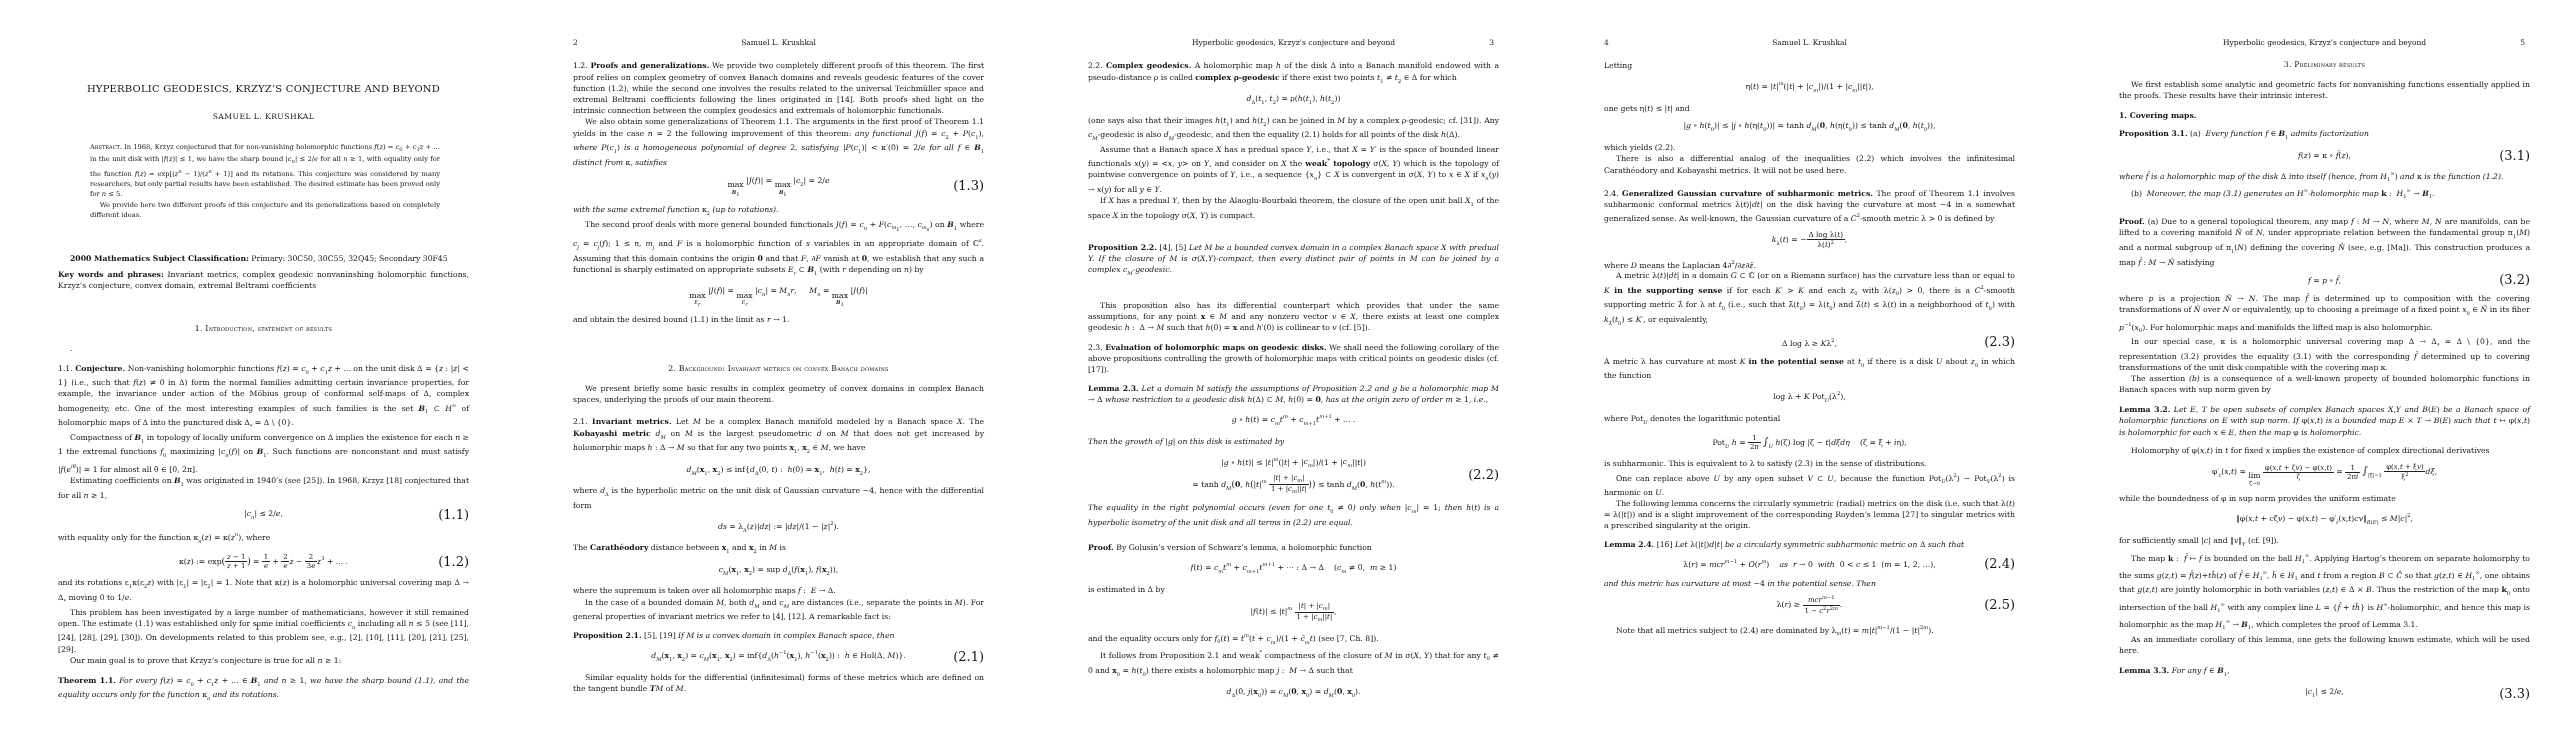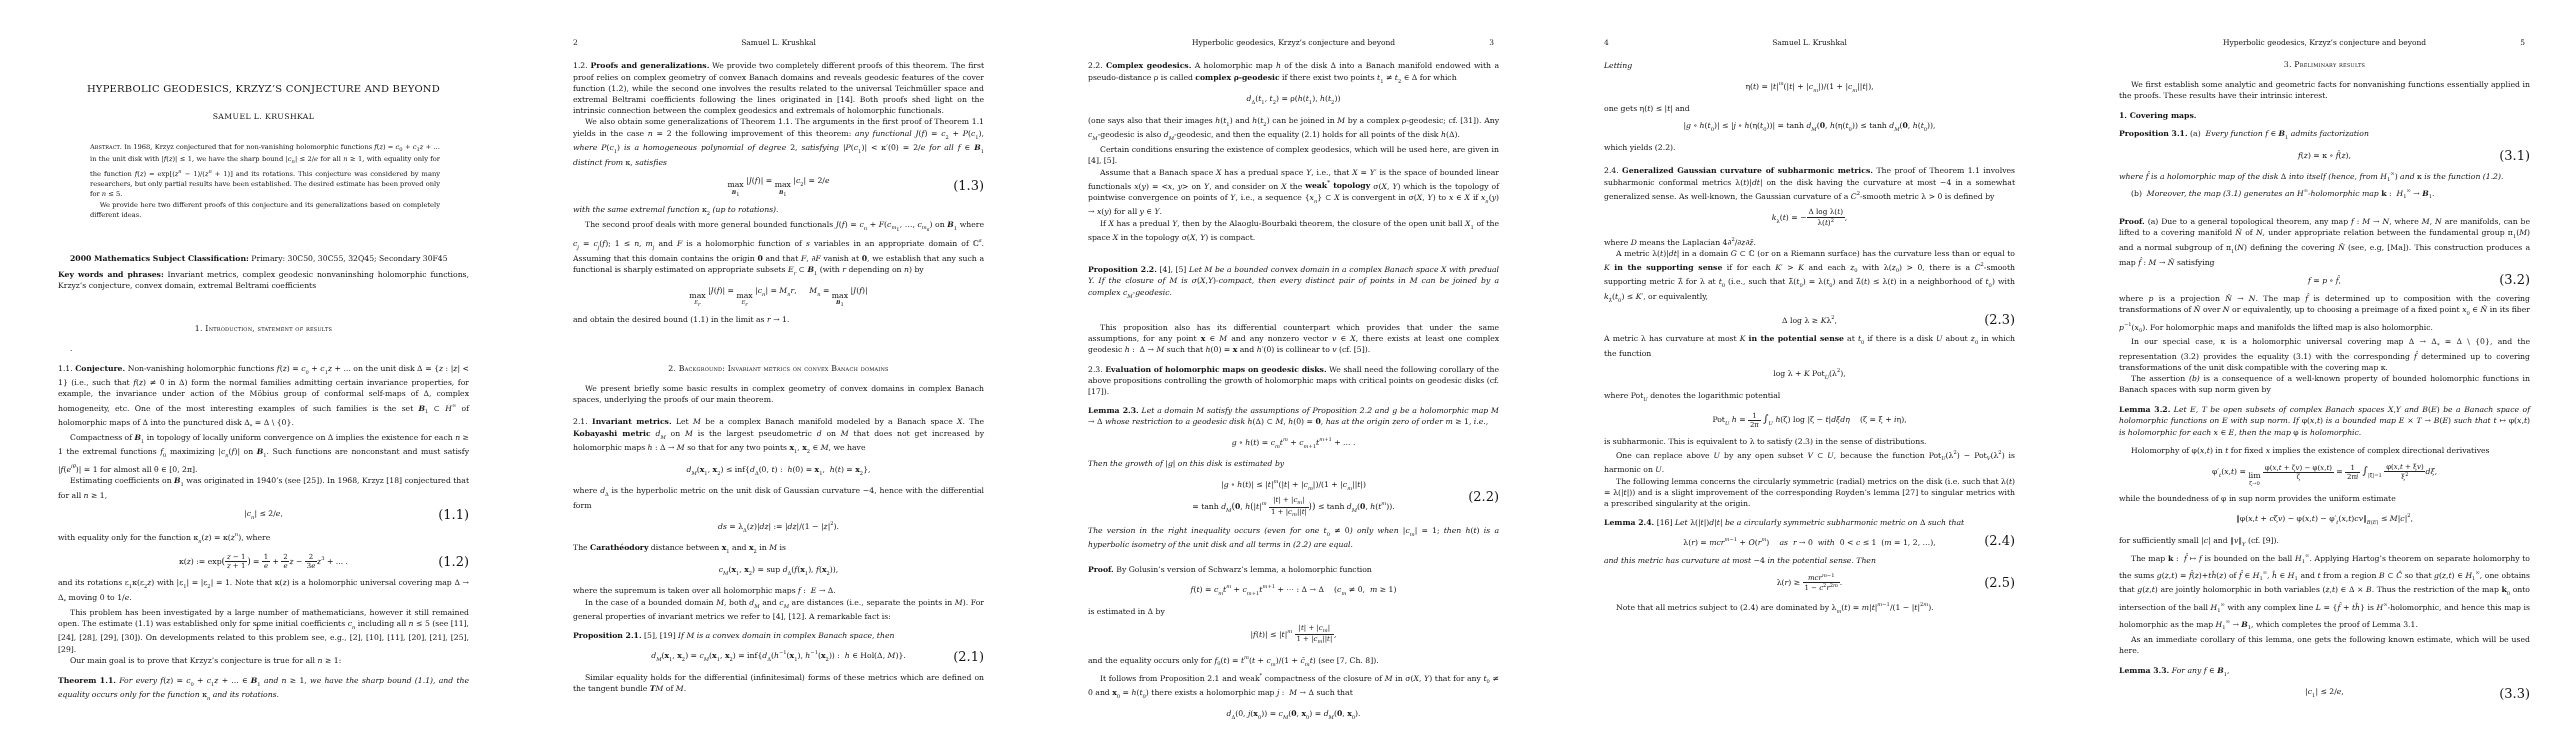--- a/index.html
+++ b/index.html
@@ -107,59 +107,59 @@
   <div class="page p2plus" style="left:1030px">
     <div class="runhead">
       <span class="rh-left"></span>
       <span class="rh-center">Hyperbolic geodesics, Krzyz’s conjecture and beyond</span>
       <span class="rh-right">3</span>
     </div>
     <div class="content">
         <div class="paragraph noindent" style="margin-top: 9.7px;">2.2. <b>Complex geodesics.</b> A holomorphic map <i>h</i> of the disk Δ into a Banach manifold endowed with a pseudo-distance ρ is called <b>complex ρ-geodesic</b> if there exist two points <i>t</i><sub>1</sub> ≠ <i>t</i><sub>2</sub> ∈ Δ for which</div>
         <div class="eq"><span class="eq-body"><i>d</i><sub>Δ</sub>(<i>t</i><sub>1</sub>, <i>t</i><sub>2</sub>) = ρ(<i>h</i>(<i>t</i><sub>1</sub>), <i>h</i>(<i>t</i><sub>2</sub>))</span></div>
         <div class="paragraph noindent">(one says also that their images <i>h</i>(<i>t</i><sub>1</sub>) and <i>h</i>(<i>t</i><sub>2</sub>) can be joined in <i>M</i> by a complex ρ-geodesic; cf. [31]). Any <i>c<sub>M</sub></i>-geodesic is also <i>d<sub>M</sub></i>-geodesic, and then the equality (2.1) holds for all points of the disk <i>h</i>(Δ).</div>
-        <div class="paragraph">Certain conditions ensuring the existence of complex geodesics, which will be used here, are given in [4], [5].</div>
         <div class="paragraph">Assume that a Banach space <i>X</i> has a predual space <i>Y</i>, i.e., that <i>X</i> = <i>Y</i>′ is the space of bounded linear functionals <i>x</i>(<i>y</i>) = &lt;<i>x</i>, <i>y</i>&gt; on <i>Y</i>, and consider on <i>X</i> the <b>weak<sup>*</sup> topology</b> σ(<i>X</i>, <i>Y</i>) which is the topology of pointwise convergence on points of <i>Y</i>, i.e., a sequence {<i>x<sub>n</sub></i>} ⊂ <i>X</i> is convergent in σ(<i>X</i>, <i>Y</i>) to <i>x</i> ∈ <i>X</i> if <i>x<sub>n</sub></i>(<i>y</i>) → <i>x</i>(<i>y</i>) for all <i>y</i> ∈ <i>Y</i>.</div>
         <div class="paragraph">If <i>X</i> has a predual <i>Y</i>, then by the Alaoglu-Bourbaki theorem, the closure of the open unit ball <i>X</i><sub>1</sub> of the space <i>X</i> in the topology σ(<i>X</i>, <i>Y</i>) is compact.</div>
         <div class="theorem" style="margin-top: 20.7px;"><b>Proposition 2.2.</b> [4], [5] <i>Let M be a bounded convex domain in a complex Banach space X with predual Y. If the closure of M is σ</i>(<i>X</i>,<i>Y</i>)<i>-compact, then every distinct pair of points in M can be joined by a complex c<sub>M</sub>-geodesic.</i></div>
         <div class="paragraph" style="margin-top: 20.7px;">This proposition also has its differential counterpart which provides that under the same assumptions, for any point <b>x</b> ∈ <i>M</i> and any nonzero vector <i>v</i> ∈ <i>X</i>, there exists at least one complex geodesic <i>h</i> : &nbsp;Δ → <i>M</i> such that <i>h</i>(0) = <b>x</b> and <i>h</i>′(0) is collinear to <i>v</i> (cf. [5]).</div>
         <div class="paragraph noindent" style="margin-top: 8.5px;">2.3. <b>Evaluation of holomorphic maps on geodesic disks.</b> We shall need the following corollary of the above propositions controlling the growth of holomorphic maps with critical points on geodesic disks (cf. [17]).</div>
         <div class="theorem" style="margin-top: 7.3px;"><b>Lemma 2.3.</b> <i>Let a domain M satisfy the assumptions of Proposition 2.2 and g be a holomorphic map M</i> → Δ <i>whose restriction to a geodesic disk h</i>(Δ) ⊂ <i>M</i>, <i>h</i>(0) = <b>0</b>, <i>has at the origin zero of order m</i> ≥ 1, <i>i.e.,</i></div>
         <div class="eq"><span class="eq-body"><i>g</i> ∘ <i>h</i>(<i>t</i>) = <i>c<sub>m</sub>t<sup>m</sup></i> + <i>c</i><sub><i>m</i>+1</sub><i>t</i><sup><i>m</i>+1</sup> + ... .</span></div>
         <div class="paragraph noindent"><i>Then the growth of</i> |<i>g</i>| <i>on this disk is estimated by</i></div>
         <div class="eq"><span class="eq-body"><div>|<i>g</i> ∘ <i>h</i>(<i>t</i>)| ≤ |<i>t</i>|<sup><i>m</i></sup>(|<i>t</i>| + |<i>c<sub>m</sub></i>|)/(1 + |<i>c<sub>m</sub></i>||<i>t</i>|)</div><div style="margin-top:2.4px">= tanh <i>d<sub>M</sub></i><span style="font-size:9px">(</span><b>0</b>, <i>h</i><span style="font-size:8.5px">(</span>|<i>t</i>|<sup><i>m</i></sup> <span class="fr">
                 <span class="nu">|<i>t</i>| + |<i>c<sub>m</sub></i>|</span>
                 <span class="de">1 + |<i>c<sub>m</sub></i>||<i>t</i>|</span>
               </span><span style="font-size:8.5px">)</span><span style="font-size:9px">)</span> ≤ tanh <i>d<sub>M</sub></i>(<b>0</b>, <i>h</i>(<i>t<sup>m</sup></i>)).</div></span><span class="eq-tag">(2.2)</span></div>
-        <div class="paragraph noindent"><i>The version in the right inequality occurs (even for one t</i><sub>0</sub> ≠ 0<i>) only when</i> |<i>c<sub>m</sub></i>| = 1; <i>then h</i>(<i>t</i>) <i>is a hyperbolic isometry of the unit disk and all terms in (2.2) are equal.</i></div>
+        <div class="paragraph noindent"><i>The equality in the right polynomial occurs (even for one t</i><sub>0</sub> ≠ 0<i>) only when</i> |<i>c<sub>m</sub></i>| = 1; <i>then h</i>(<i>t</i>) <i>is a hyperbolic isometry of the unit disk and all terms in (2.2) are equal.</i></div>
         <div class="paragraph noindent" style="margin-top: 13.4px;"><b>Proof.</b> By Golusin’s version of Schwarz’s lemma, a holomorphic function</div>
         <div class="eq"><span class="eq-body"><i>f</i>(<i>t</i>) = <i>c<sub>m</sub>t<sup>m</sup></i> + <i>c</i><sub><i>m</i>+1</sub><i>t</i><sup><i>m</i>+1</sup> + ⋯ : Δ → Δ  (<i>c<sub>m</sub></i> ≠ 0, &nbsp;<i>m</i> ≥ 1)</span></div>
         <div class="paragraph noindent">is estimated in Δ by</div>
         <div class="eq"><span class="eq-body">|<i>f</i>(<i>t</i>)| ≤ |<i>t</i>|<sup><i>m</i></sup> <span class="fr">
               <span class="nu">|<i>t</i>| + |<i>c<sub>m</sub></i>|</span>
               <span class="de">1 + |<i>c<sub>m</sub></i>||<i>t</i>|</span>
             </span>,</span></div>
         <div class="paragraph noindent">and the equality occurs only for <i>f</i><sub>0</sub>(<i>t</i>) = <i>t<sup>m</sup></i>(<i>t</i> + <i>c<sub>m</sub></i>)/(1 + <i>c̄<sub>m</sub>t</i>) (see [7, Ch. 8]).</div>
         <div class="paragraph">It follows from Proposition 2.1 and weak<sup>*</sup> compactness of the closure of <i>M</i> in σ(<i>X</i>, <i>Y</i>) that for any <i>t</i><sub>0</sub> ≠ 0 and <b>x</b><sub>0</sub> = <i>h</i>(<i>t</i><sub>0</sub>) there exists a holomorphic map <i>j</i> : &nbsp;<i>M</i> → Δ such that</div>
         <div class="eq"><span class="eq-body"><i>d</i><sub>Δ</sub>(0, <i>j</i>(<b>x</b><sub>0</sub>)) = <i>c<sub>M</sub></i>(<b>0</b>, <b>x</b><sub>0</sub>) = <i>d<sub>M</sub></i>(<b>0</b>, <b>x</b><sub>0</sub>).</span></div>
       </div>
   </div>
 
   <div class="page p2plus" style="left:1546px">
     <div class="runhead">
       <span class="rh-left">4</span>
       <span class="rh-center">Samuel L. Krushkal</span>
       <span class="rh-right"></span>
     </div>
     <div class="content">
-        <div class="paragraph noindent" style="margin-top: 9.7px; font-style: italic;">Letting</div>
+        <div class="paragraph noindent" style="margin-top: 9.7px;">Letting</div>
         <div class="eq"><span class="eq-body">η(<i>t</i>) = |<i>t</i>|<sup><i>m</i></sup>(|<i>t</i>| + |<i>c<sub>m</sub></i>|)/(1 + |<i>c<sub>m</sub></i>||<i>t</i>|),</span></div>
         <div class="paragraph noindent">one gets η(<i>t</i>) ≤ |<i>t</i>| and</div>
         <div class="eq"><span class="eq-body">|<i>g</i> ∘ <i>h</i>(<i>t</i><sub>0</sub>)| ≤ |<i>j</i> ∘ <i>h</i>(η(<i>t</i><sub>0</sub>))| = tanh <i>d<sub>M</sub></i>(<b>0</b>, <i>h</i>(η(<i>t</i><sub>0</sub>)) ≤ tanh <i>d<sub>M</sub></i>(<b>0</b>, <i>h</i>(<i>t</i><sub>0</sub>)),</span></div>
         <div class="paragraph noindent">which yields (2.2).</div>
+        <div class="paragraph">There is also a differential analog of the inequalities (2.2) which involves the infinitesimal Carathéodory and Kobayashi metrics. It will not be used here.</div>
         <div class="paragraph noindent" style="margin-top: 12px;">2.4. <b>Generalized Gaussian curvature of subharmonic metrics.</b> The proof of Theorem 1.1 involves subharmonic conformal metrics λ(<i>t</i>)|<i>dt</i>| on the disk having the curvature at most −4 in a somewhat generalized sense. As well-known, the Gaussian curvature of a <i>C</i><sup>2</sup>-smooth metric λ &gt; 0 is defined by</div>
         <div class="eq"><span class="eq-body"><i>k</i><sub>λ</sub>(<i>t</i>) = −<span class="fr" style="font-size:7.3px">
               <span class="nu">Δ log λ(<i>t</i>)</span>
               <span class="de">λ(<i>t</i>)<sup>2</sup></span>
             </span>,</span></div>
         <div class="paragraph noindent">where <i>D</i> means the Laplacian 4∂<sup>2</sup>/∂<i>z</i>∂<i>z̄</i>.</div>
         <div class="paragraph">A metric λ(<i>t</i>)|<i>dt</i>| in a domain <i>G</i> ⊂ ℂ (or on a Riemann surface) has the curvature less than or equal to <i>K</i> <b>in the supporting sense</b> if for each <i>K</i>′ &gt; <i>K</i> and each <i>z</i><sub>0</sub> with λ(<i>z</i><sub>0</sub>) &gt; 0, there is a <i>C</i><sup>2</sup>-smooth supporting metric λ̂ for λ at <i>t</i><sub>0</sub> (i.e., such that λ̃(<i>t</i><sub>0</sub>) = λ(<i>t</i><sub>0</sub>) and λ̂(<i>t</i>) ≤ λ(<i>t</i>) in a neighborhood of <i>t</i><sub>0</sub>) with <i>k</i><sub>λ̂</sub>(<i>t</i><sub>0</sub>) ≤ <i>K</i>′, or equivalently,</div>
         <div class="eq"><span class="eq-body">Δ log λ ≥ <i>K</i>λ<sup>2</sup>,</span><span class="eq-tag">(2.3)</span></div>
         <div class="paragraph noindent">A metric λ has curvature at most <i>K</i> <b>in the potential sense</b> at <i>t</i><sub>0</sub> if there is a disk <i>U</i> about <i>z</i><sub>0</sub> in which the function</div>
         <div class="eq"><span class="eq-body">log λ + <i>K</i> Pot<sub><i>U</i></sub>(λ<sup>2</sup>),</span></div>

